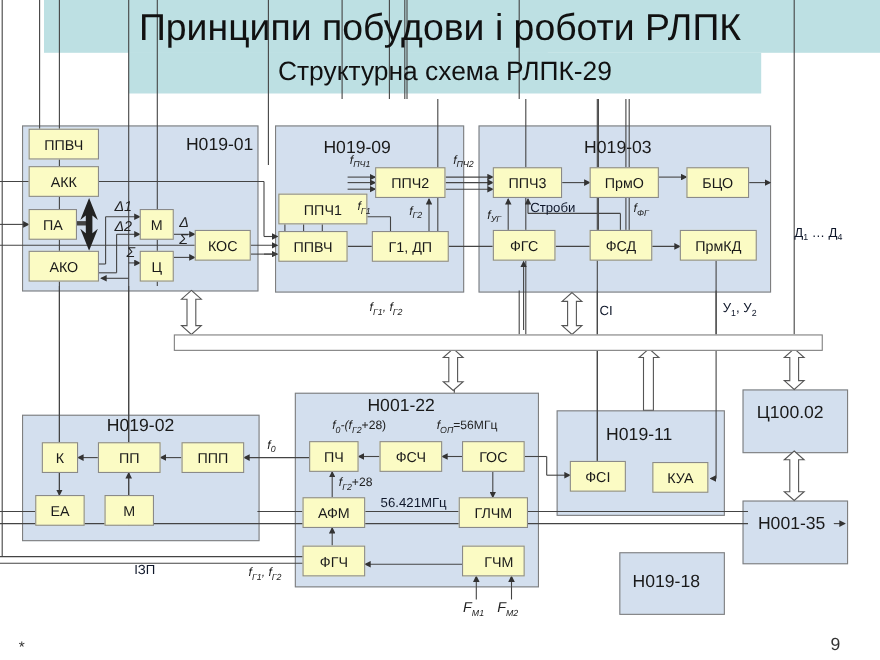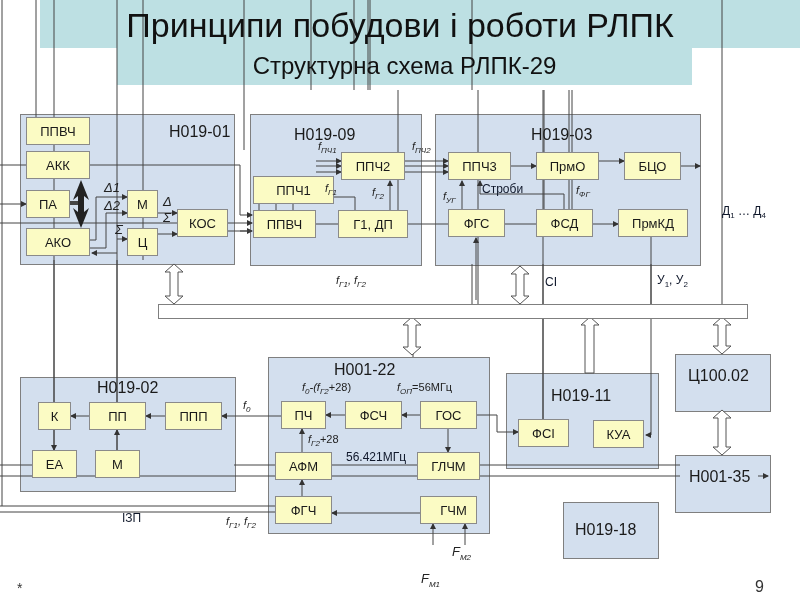--- a/index.html
+++ b/index.html
@@ -232,17 +232,17 @@
 <div class="plain" style="left:657px;top:273px;"><span>У</span><sub style="font-size:8px">1</sub><span>, </span><span>У</span><sub style="font-size:8px">2</sub></div>
 <div class="plain" style="left:722px;top:204px;"><span>Д</span><sub style="font-size:8px">1</sub><span> … </span><span>Д</span><sub style="font-size:8px">4</sub></div>
 
 <div class="sig" style="left:243px;top:399px;"><span>f</span><sub>0</sub></div>
 <div class="plain" style="left:122px;top:511px;">ІЗП</div>
 <div class="sig" style="left:226px;top:515px;"><span>f</span><sub>Г1</sub><span>, </span><span>f</span><sub>Г2</sub></div>
 <div class="sig" style="left:302px;top:381px;"><span>f</span><sub>0</sub><span>-(f</span><sub>Г2</sub><span style="font-style:normal">+28)</span></div>
 <div class="sig" style="left:397px;top:381px;"><span>f</span><sub>ОП</sub><span style="font-style:normal">=56МГц</span></div>
 <div class="sig" style="left:308px;top:433px;"><span>f</span><sub>Г2</sub><span style="font-style:normal">+28</span></div>
 <div class="plain" style="left:346px;top:450px;">56.421МГц</div>
-<div class="sig" style="left:421px;top:571px;font-size:13px;"><span>F</span><sub>М1</sub></div>
+<div class="sig" style="left:421px;top:544px;font-size:13px;"><span>F</span><sub>М1</sub></div>
 <div class="sig" style="left:452px;top:544px;font-size:13px;"><span>F</span><sub>М2</sub></div>
 
 <div class="footer" style="left:17px;top:580px;">*</div>
 <div class="footer" style="top: 578px; font-size: 16px; left: 755px;">9</div>
 
 </body></html>

